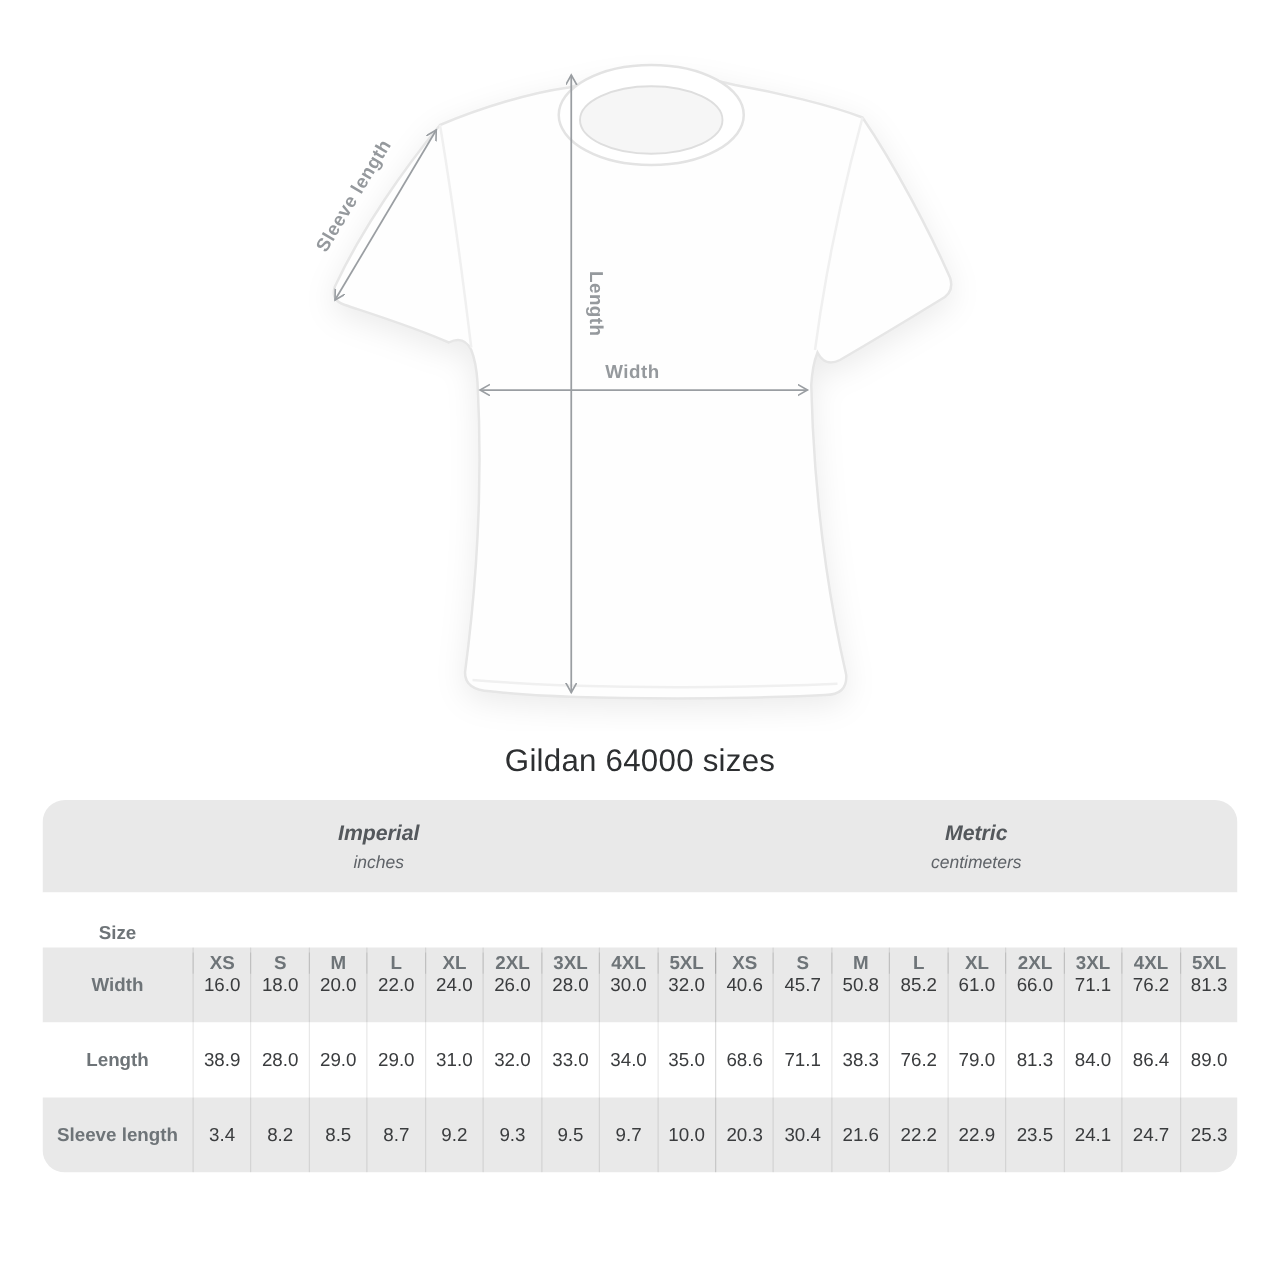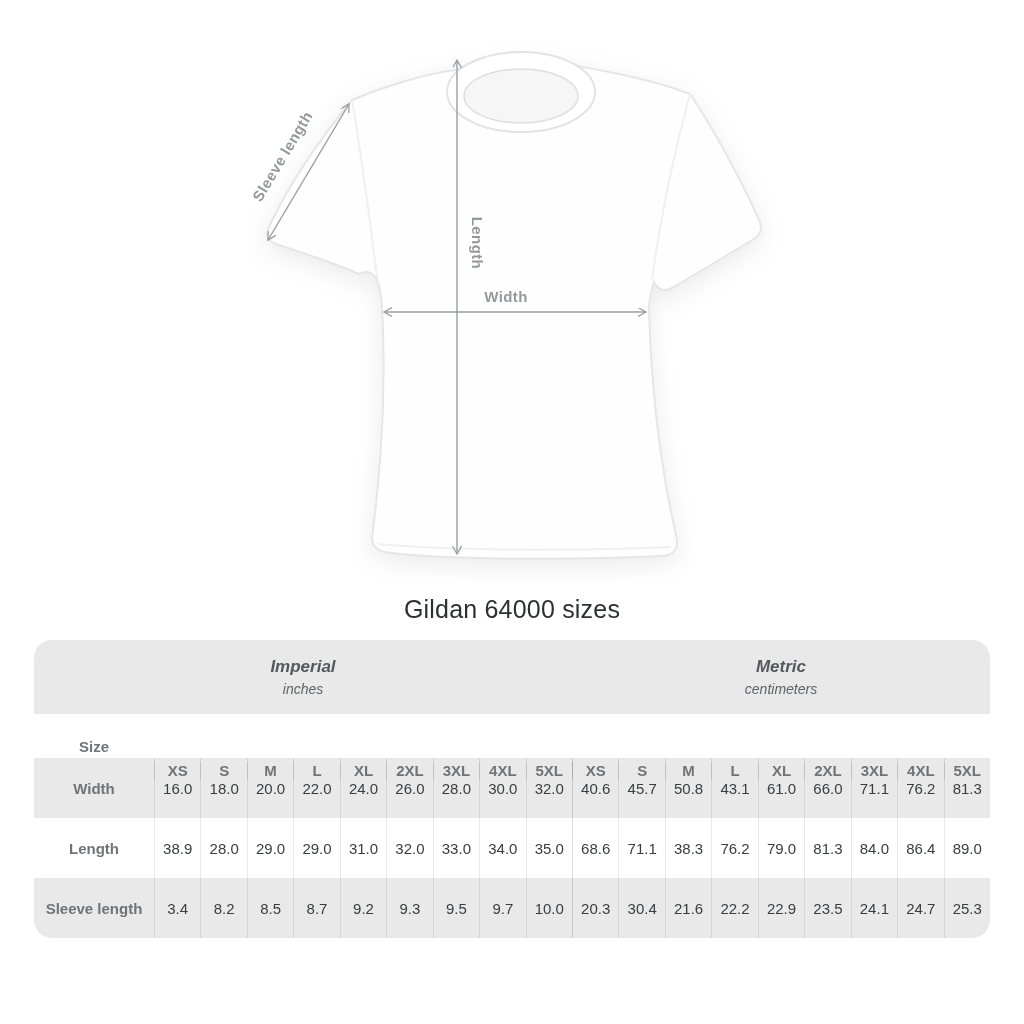--- a/index.html
+++ b/index.html
@@ -137,21 +137,21 @@
         <div class="cell">20.0</div>
         <div class="cell">22.0</div>
         <div class="cell">24.0</div>
         <div class="cell">26.0</div>
         <div class="cell">28.0</div>
         <div class="cell">30.0</div>
         <div class="cell">32.0</div>
         <div class="cell  cell--mid">40.6</div>
         <div class="cell">45.7</div>
         <div class="cell">50.8</div>
-        <div class="cell">43.1</div>
+        <div class="cell">85.2</div>
         <div class="cell">61.0</div>
         <div class="cell">66.0</div>
         <div class="cell">71.1</div>
         <div class="cell">76.2</div>
         <div class="cell">81.3</div>
       </div>
       <div class="trow trow--data trow--white">
         <div class="cell cell--label">Length</div>
         <div class="cell">38.9</div>
         <div class="cell">28.0</div>

